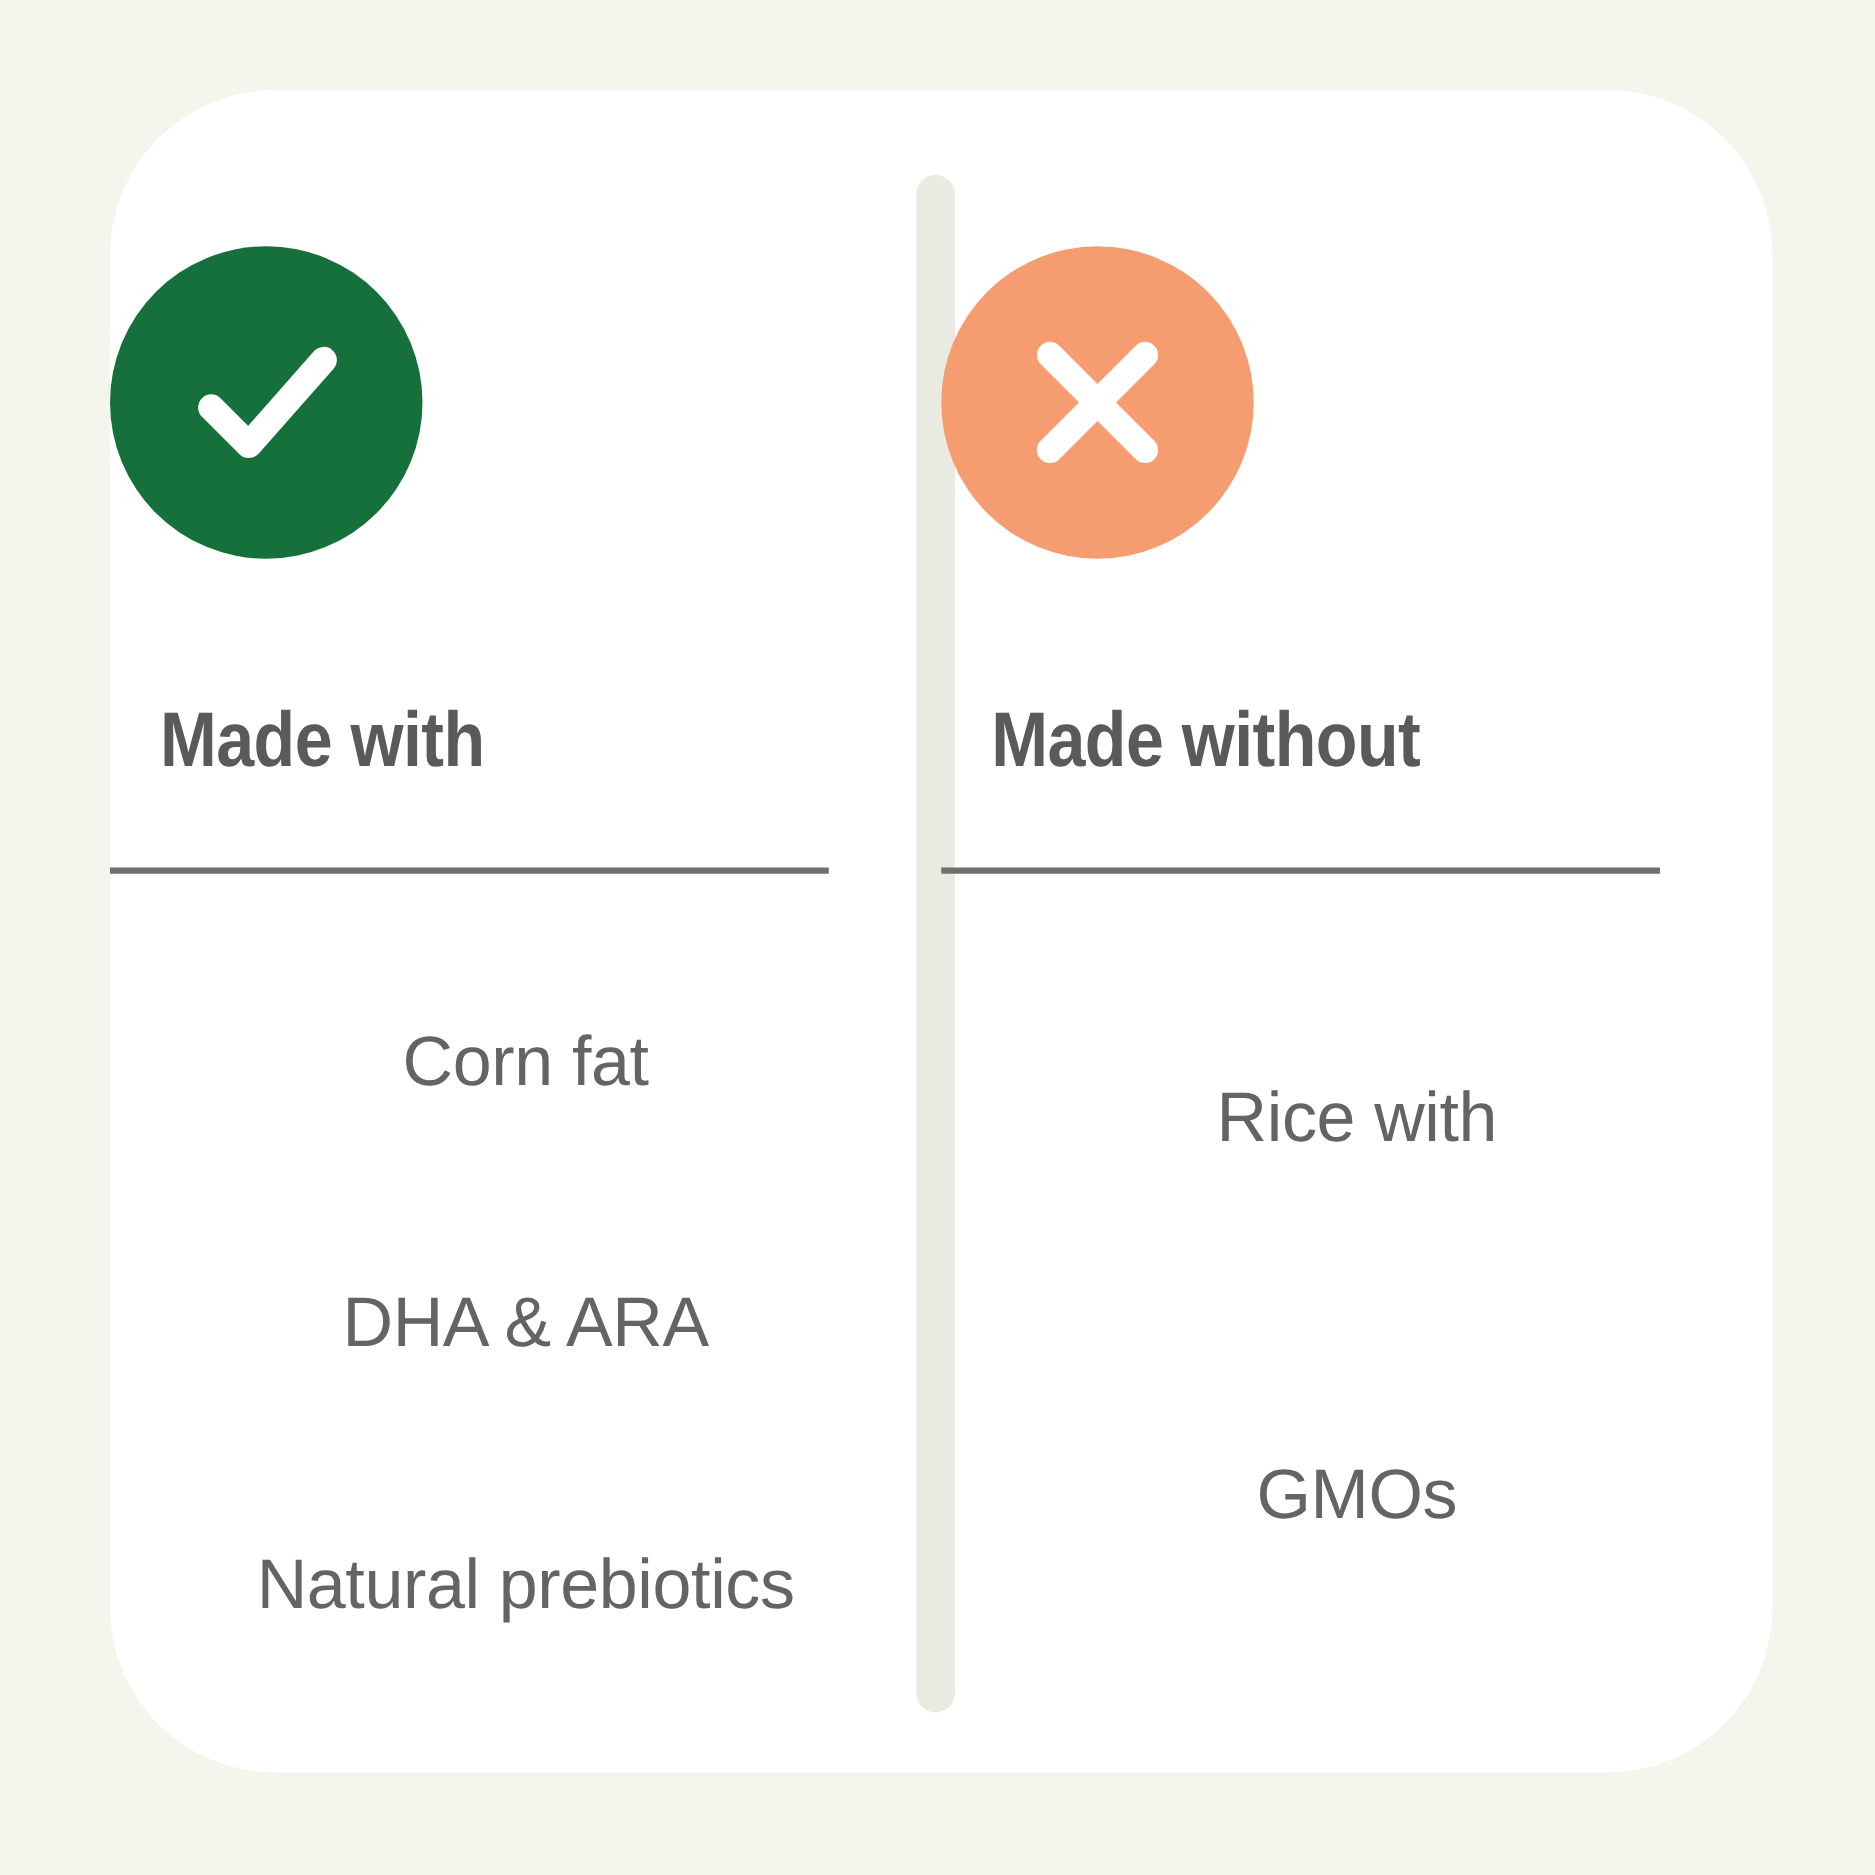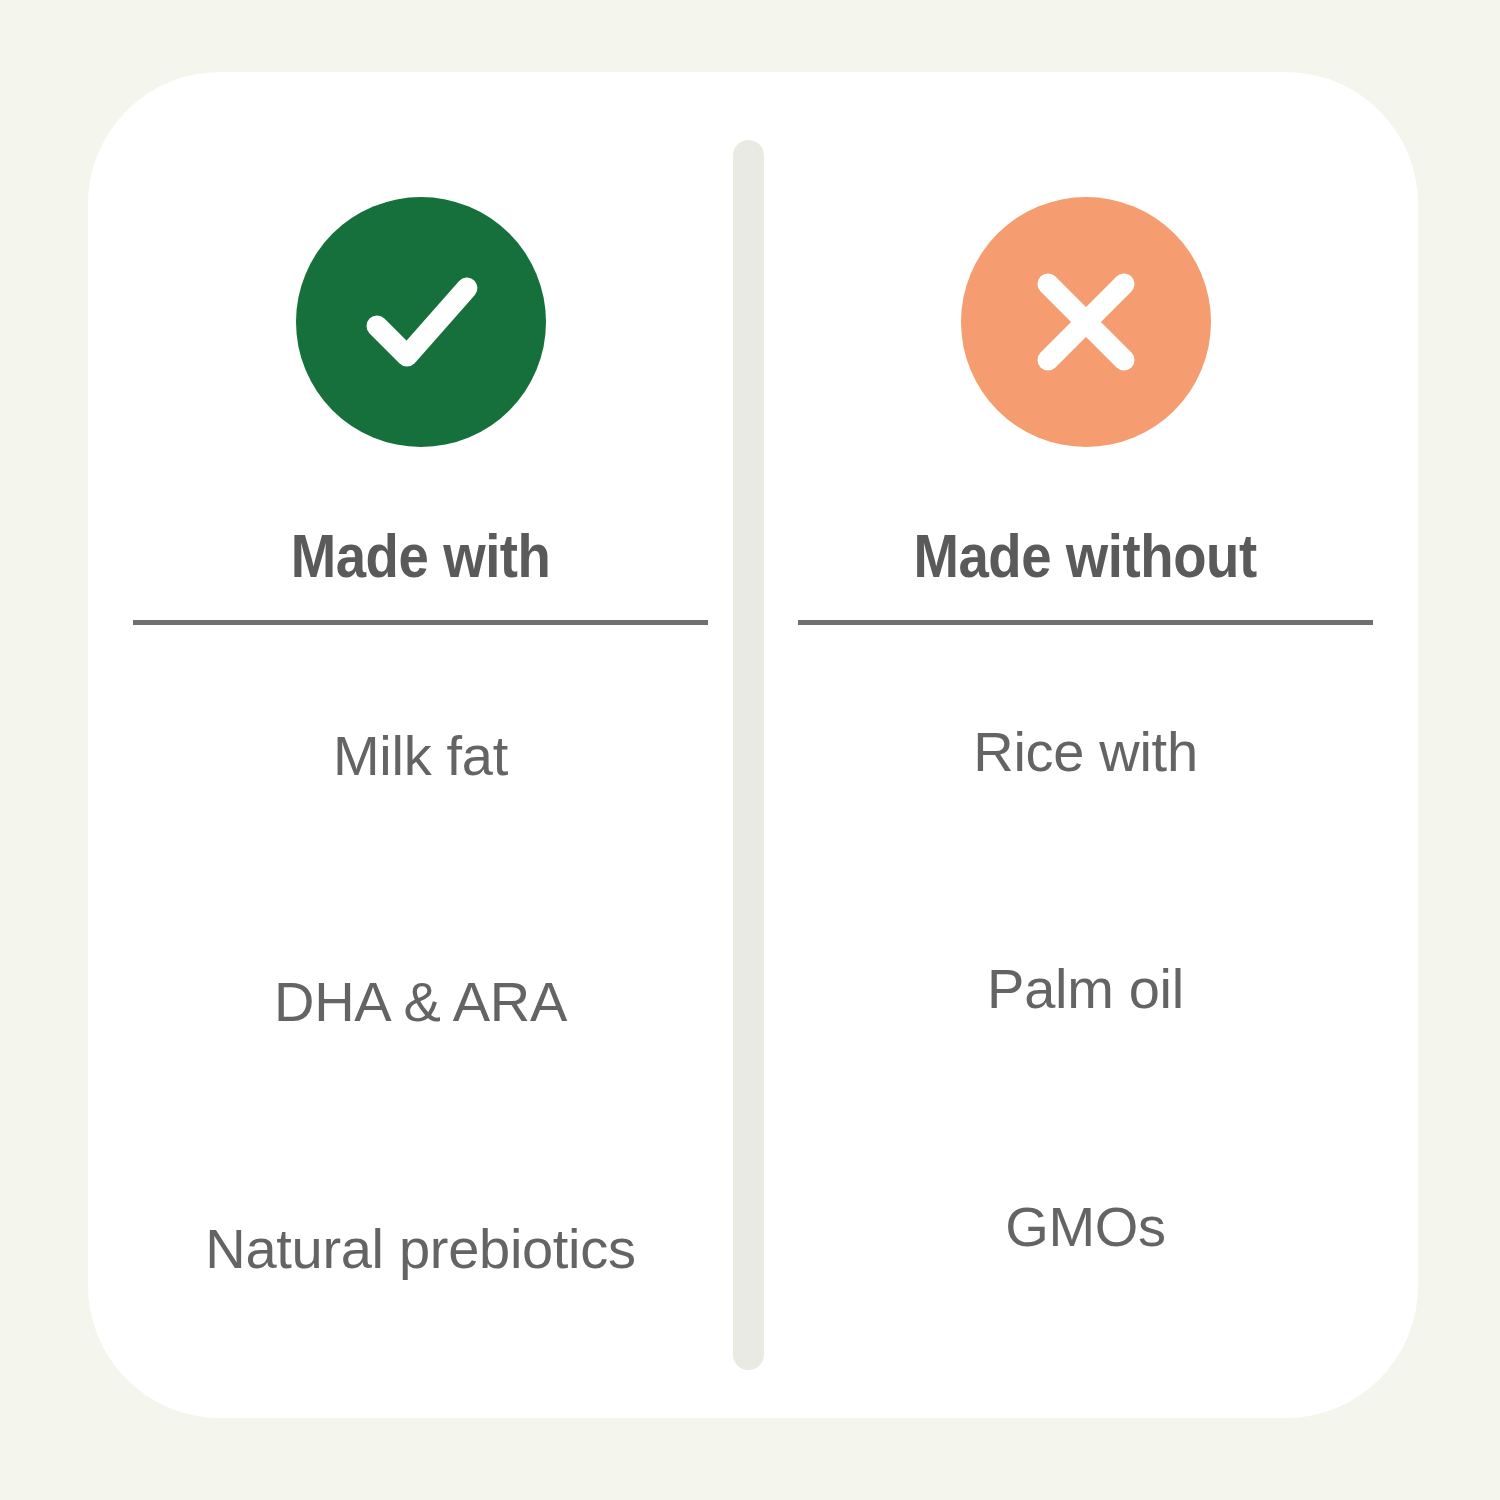--- a/index.html
+++ b/index.html
@@ -53,22 +53,22 @@
     height: 1346px;
     display: flex;
     flex-direction: row;
   }
   .column {
     position: relative;
     width: 50%;
     height: 100%;
     display: flex;
     flex-direction: column;
-    align-items: center;
     box-sizing: border-box;
+    gap: 37px;
   }
 
   
   .badge {
     margin-top: 125px;
     width: 250px;
     height: 250px;
     border-radius: 50%;
     display: flex;
     align-items: center;
@@ -143,40 +143,39 @@
         <svg width="140" height="140" viewBox="0 0 140 140" aria-hidden="true">
           <polyline points="26,74 56,104 116,36" fill="none" stroke="#ffffff" stroke-width="21" stroke-linecap="round" stroke-linejoin="round"></polyline>
         </svg>
       </div>
 
       <div class="col-head">Made with</div>
 
       <div class="rule"></div>
 
       <ul class="items">
-        <li class="item">Milk fat</li>
+        <li class="item">Corn fat</li>
         <li class="item">DHA &amp; ARA</li>
         <li class="item">Natural prebiotics</li>
       </ul>
     </div>
 
     <div class="column col-right">
 
       <div class="badge cross">
         <svg width="140" height="140" viewBox="0 0 140 140" aria-hidden="true">
           <line x1="32" y1="32" x2="108" y2="108" stroke="#ffffff" stroke-width="21" stroke-linecap="round"></line>
           <line x1="108" y1="32" x2="32" y2="108" stroke="#ffffff" stroke-width="21" stroke-linecap="round"></line>
         </svg>
       </div>
 
       <div class="col-head">Made without</div>
 
       <div class="rule"></div>
 
       <ul class="items">
         <li class="item">Rice with</li>
-        <li class="item">Palm oil</li>
         <li class="item">GMOs</li>
       </ul>
     </div>
 
   </div>
 </div>
 
 </body></html>

